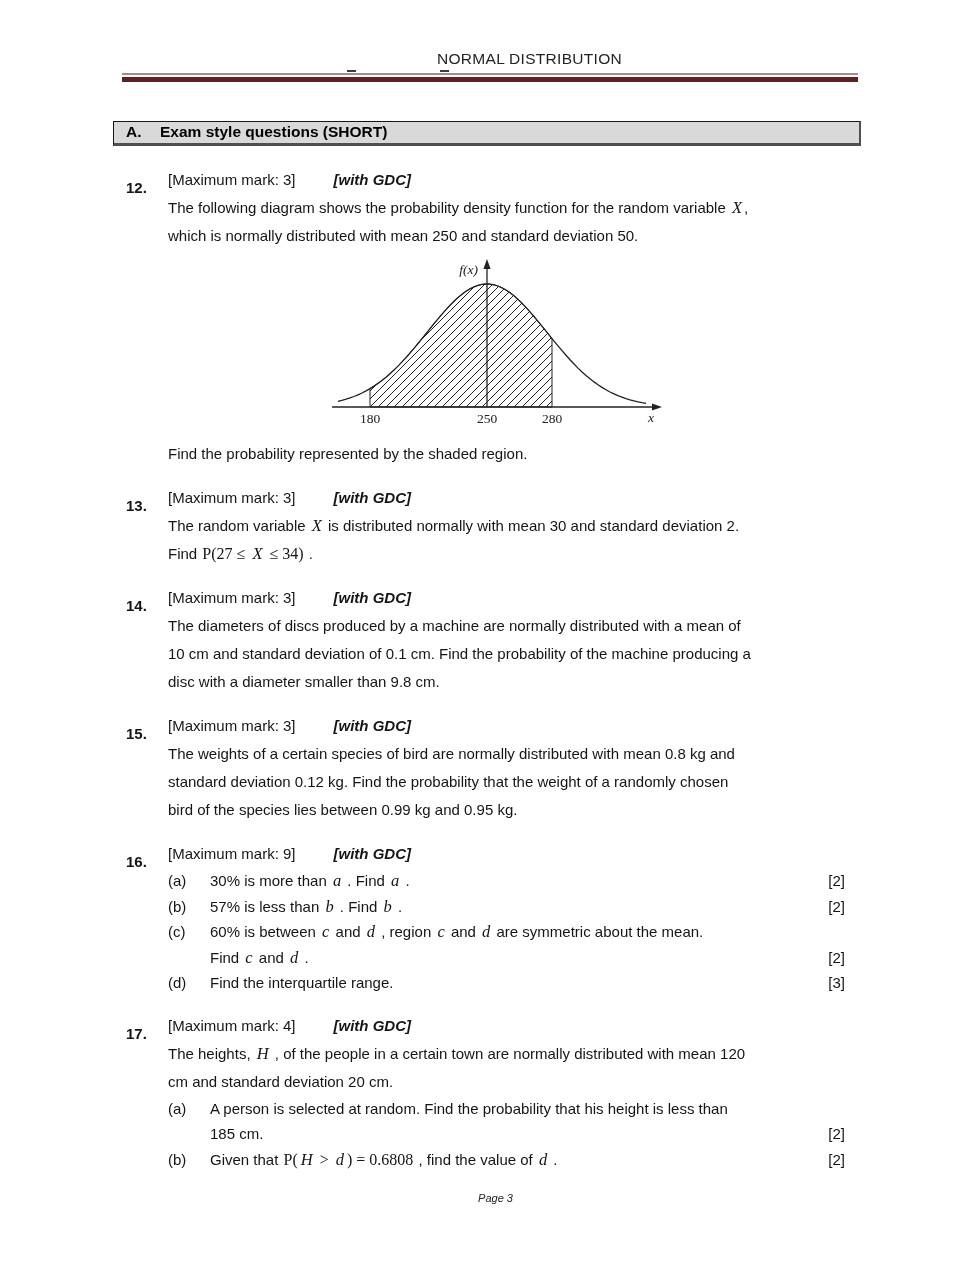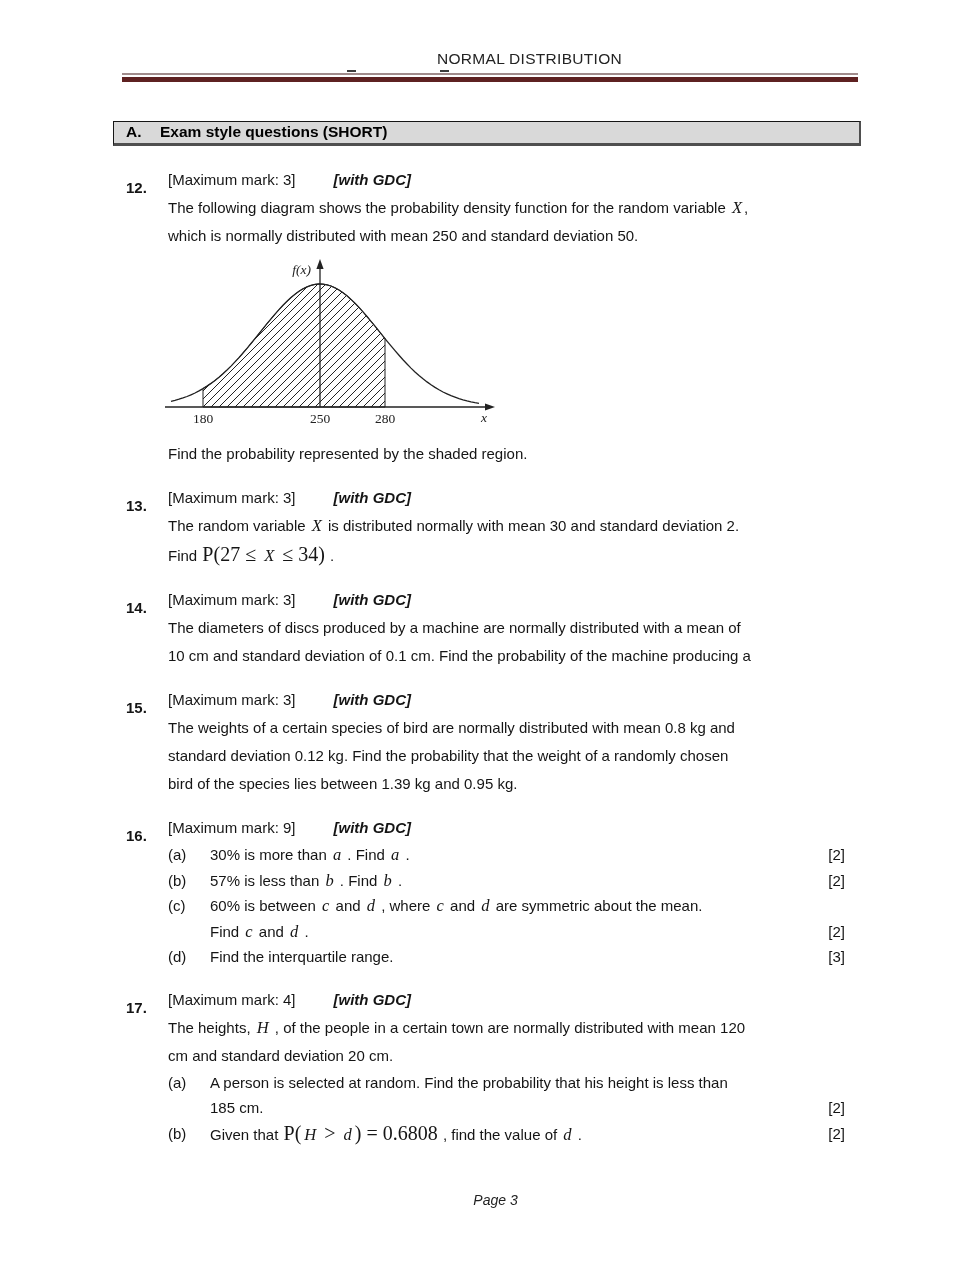--- a/index.html
+++ b/index.html
@@ -66,37 +66,37 @@
 
   
   .m {
     font-family: "Liberation Serif", serif;
     font-style: italic;
     font-size: 16.5px;
     padding: 0 2px;
   }
   .n {
     font-family: "Liberation Serif", serif;
-    font-size: 20px;
+    font-size: 16px;
     padding: 0 1px;
   }
 
   
-  .diagram { text-align: left; margin: 5px 0 4px 0; position: relative; left: -13px; }
+  .diagram { text-align: center; margin: 5px 0 4px 0; position: relative; left: -13px; }
   .dlab { font-family: "Liberation Serif", serif; font-size: 13.5px; fill: #222; }
   .dit { font-style: italic; }
 
   
   .page-footer {
     position: absolute;
     top: 1192px;
     left: 0; right: 0;
     text-align: center;
     font-style: italic;
-    font-size: 14px;
+    font-size: 11px;
     color: #222;
     padding-left: 12px;
   }
 </style>
 </head>
 <body>
 
 <div class="page">
 
   <div class="header-title">NORMAL DISTRIBUTION</div>
@@ -138,26 +138,27 @@
       </div>
       <div class="question">
         <div class="qhead"><span class="qnum">13.</span><span class="qmark">[Maximum mark: 3]</span><span class="qgdc">[with GDC]</span></div>
         <div class="qline"><span>The random variable </span><span class="m">X</span><span> is distributed normally with mean 30 and standard deviation 2.</span></div>
         <div class="qline"><span>Find </span><span class="n">P(27 ≤ </span><span class="m">X</span><span class="n"> ≤ 34)</span><span> .</span></div>
       </div>
       <div class="question">
         <div class="qhead"><span class="qnum">14.</span><span class="qmark">[Maximum mark: 3]</span><span class="qgdc">[with GDC]</span></div>
         <div class="qline"><span>The diameters of discs produced by a machine are normally distributed with a mean of</span></div>
         <div class="qline"><span>10 cm and standard deviation of 0.1 cm. Find the probability of the machine producing a</span></div>
+        <div class="qline"><span>disc with a diameter smaller than 9.8 cm.</span></div>
       </div>
       <div class="question">
         <div class="qhead"><span class="qnum">15.</span><span class="qmark">[Maximum mark: 3]</span><span class="qgdc">[with GDC]</span></div>
         <div class="qline"><span>The weights of a certain species of bird are normally distributed with mean 0.8 kg and</span></div>
         <div class="qline"><span>standard deviation 0.12 kg. Find the probability that the weight of a randomly chosen</span></div>
-        <div class="qline"><span>bird of the species lies between 1.39 kg and 0.95 kg.</span></div>
+        <div class="qline"><span>bird of the species lies between 0.99 kg and 0.95 kg.</span></div>
       </div>
       <div class="question">
         <div class="qhead"><span class="qnum">16.</span><span class="qmark">[Maximum mark: 9]</span><span class="qgdc">[with GDC]</span></div>
         <div class="item">
           <span class="ilet">(a)</span>
           <div class="ilines">
             <div class="iline">
               <span class="itext"><span>30% is more than </span><span class="m">a</span><span> . Find </span><span class="m">a</span><span> .</span></span>
               <span class="imark">[2]</span>
             </div>
@@ -169,21 +170,21 @@
             <div class="iline">
               <span class="itext"><span>57% is less than </span><span class="m">b</span><span> . Find </span><span class="m">b</span><span> .</span></span>
               <span class="imark">[2]</span>
             </div>
           </div>
         </div>
         <div class="item">
           <span class="ilet">(c)</span>
           <div class="ilines">
             <div class="iline">
-              <span class="itext"><span>60% is between </span><span class="m">c</span><span> and </span><span class="m">d</span><span> , where </span><span class="m">c</span><span> and </span><span class="m">d</span><span> are symmetric about the mean.</span></span>
+              <span class="itext"><span>60% is between </span><span class="m">c</span><span> and </span><span class="m">d</span><span> , region </span><span class="m">c</span><span> and </span><span class="m">d</span><span> are symmetric about the mean.</span></span>
             </div>
             <div class="iline">
               <span class="itext"><span>Find </span><span class="m">c</span><span> and </span><span class="m">d</span><span> .</span></span>
               <span class="imark">[2]</span>
             </div>
           </div>
         </div>
         <div class="item">
           <span class="ilet">(d)</span>
           <div class="ilines">

